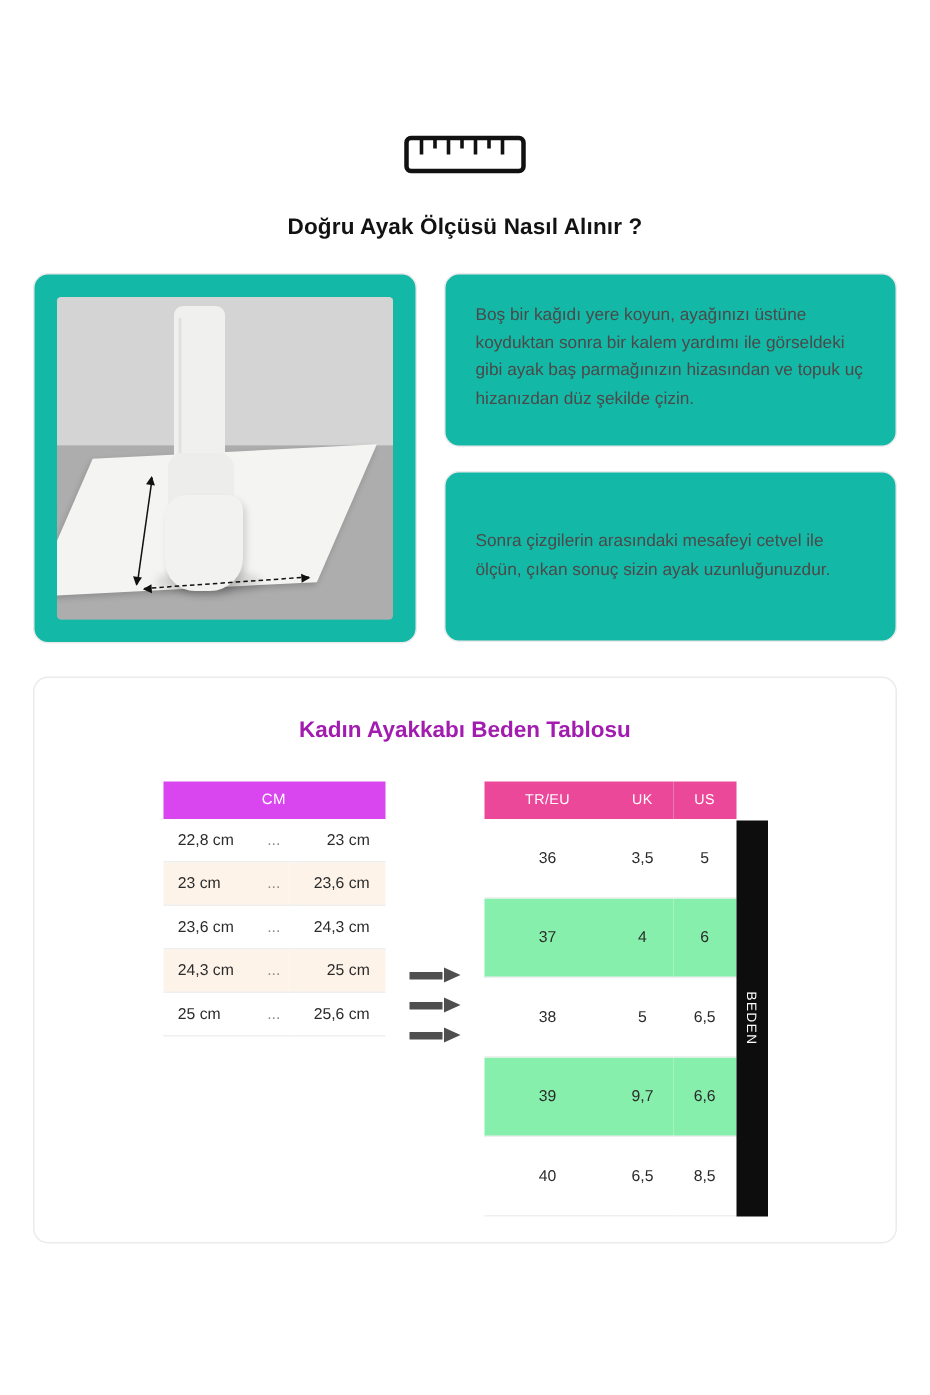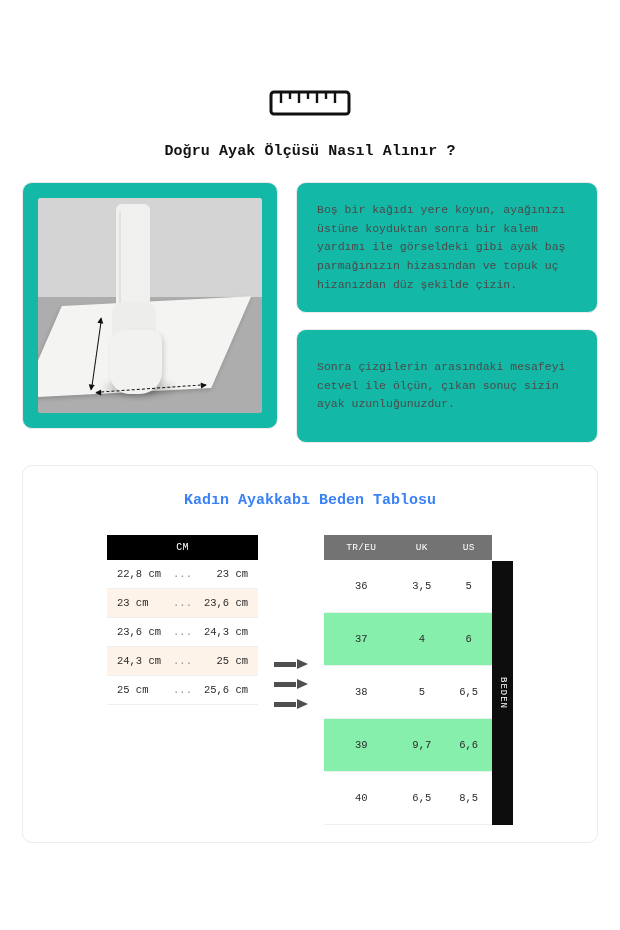--- a/index.html
+++ b/index.html
@@ -13,21 +13,20 @@
     height: 930px;
     font-family: "Liberation Sans", sans-serif;
     color: #1a1a1a;
     overflow: hidden;
   }
   .page {
     width: 620px;
     height: 688px;
     position: relative;
     padding: 0 22px;
-    font-family: Liberation Mono, monospace;
   }
 
   
   .ruler-wrap {
     display: flex;
     justify-content: center;
     align-items: center;
     padding-top: 86px;
   }
   .ruler-icon {
@@ -212,37 +211,37 @@
     margin-top: 22px;
     border: 1px solid #eceaea;
     border-radius: 10px;
     height: 378px;
     padding-top: 26px;
   }
   .panel-title {
     text-align: center;
     font-size: 15px;
     font-weight: bold;
-    color: #3b82f6;
+    color: #a21caf;
     margin: 0 0 26px 0;
   }
   .tables-row {
     display: flex;
     justify-content: center;
     align-items: flex-start;
     gap: 0;
   }
   table {
     border-collapse: collapse;
     font-size: 10.5px;
     color: #2b2b2b;
   }
   .cm-table { width: 148px; }
   .cm-table th.cm-head {
-    background: #000000;
+    background: #d946ef;
     color: #ffffff;
     font-size: 10px;
     font-weight: normal;
     padding: 7px 0;
     letter-spacing: .3px;
   }
   .cm-table td {
     padding: 8px 6px;
     text-align: center;
     border-bottom: 1px solid #efefef;
@@ -279,21 +278,21 @@
     position: absolute;
     right: 0; top: 0;
     border-top: 5.5px solid transparent;
     border-bottom: 5.5px solid transparent;
     border-left: 11px solid #4f4f4f;
   }
 
   .size-table-wrap { display: flex; align-items: stretch; }
   .size-table { width: 168px; }
   .size-table th {
-    background: #737373;
+    background: #ec4899;
     color: #ffffff;
     font-size: 9.5px;
     font-weight: normal;
     padding: 7px 0;
     letter-spacing: .3px;
   }
   .size-table td {
     padding: 20px 0;
     text-align: center;
     border-bottom: 1px solid #efefef;

